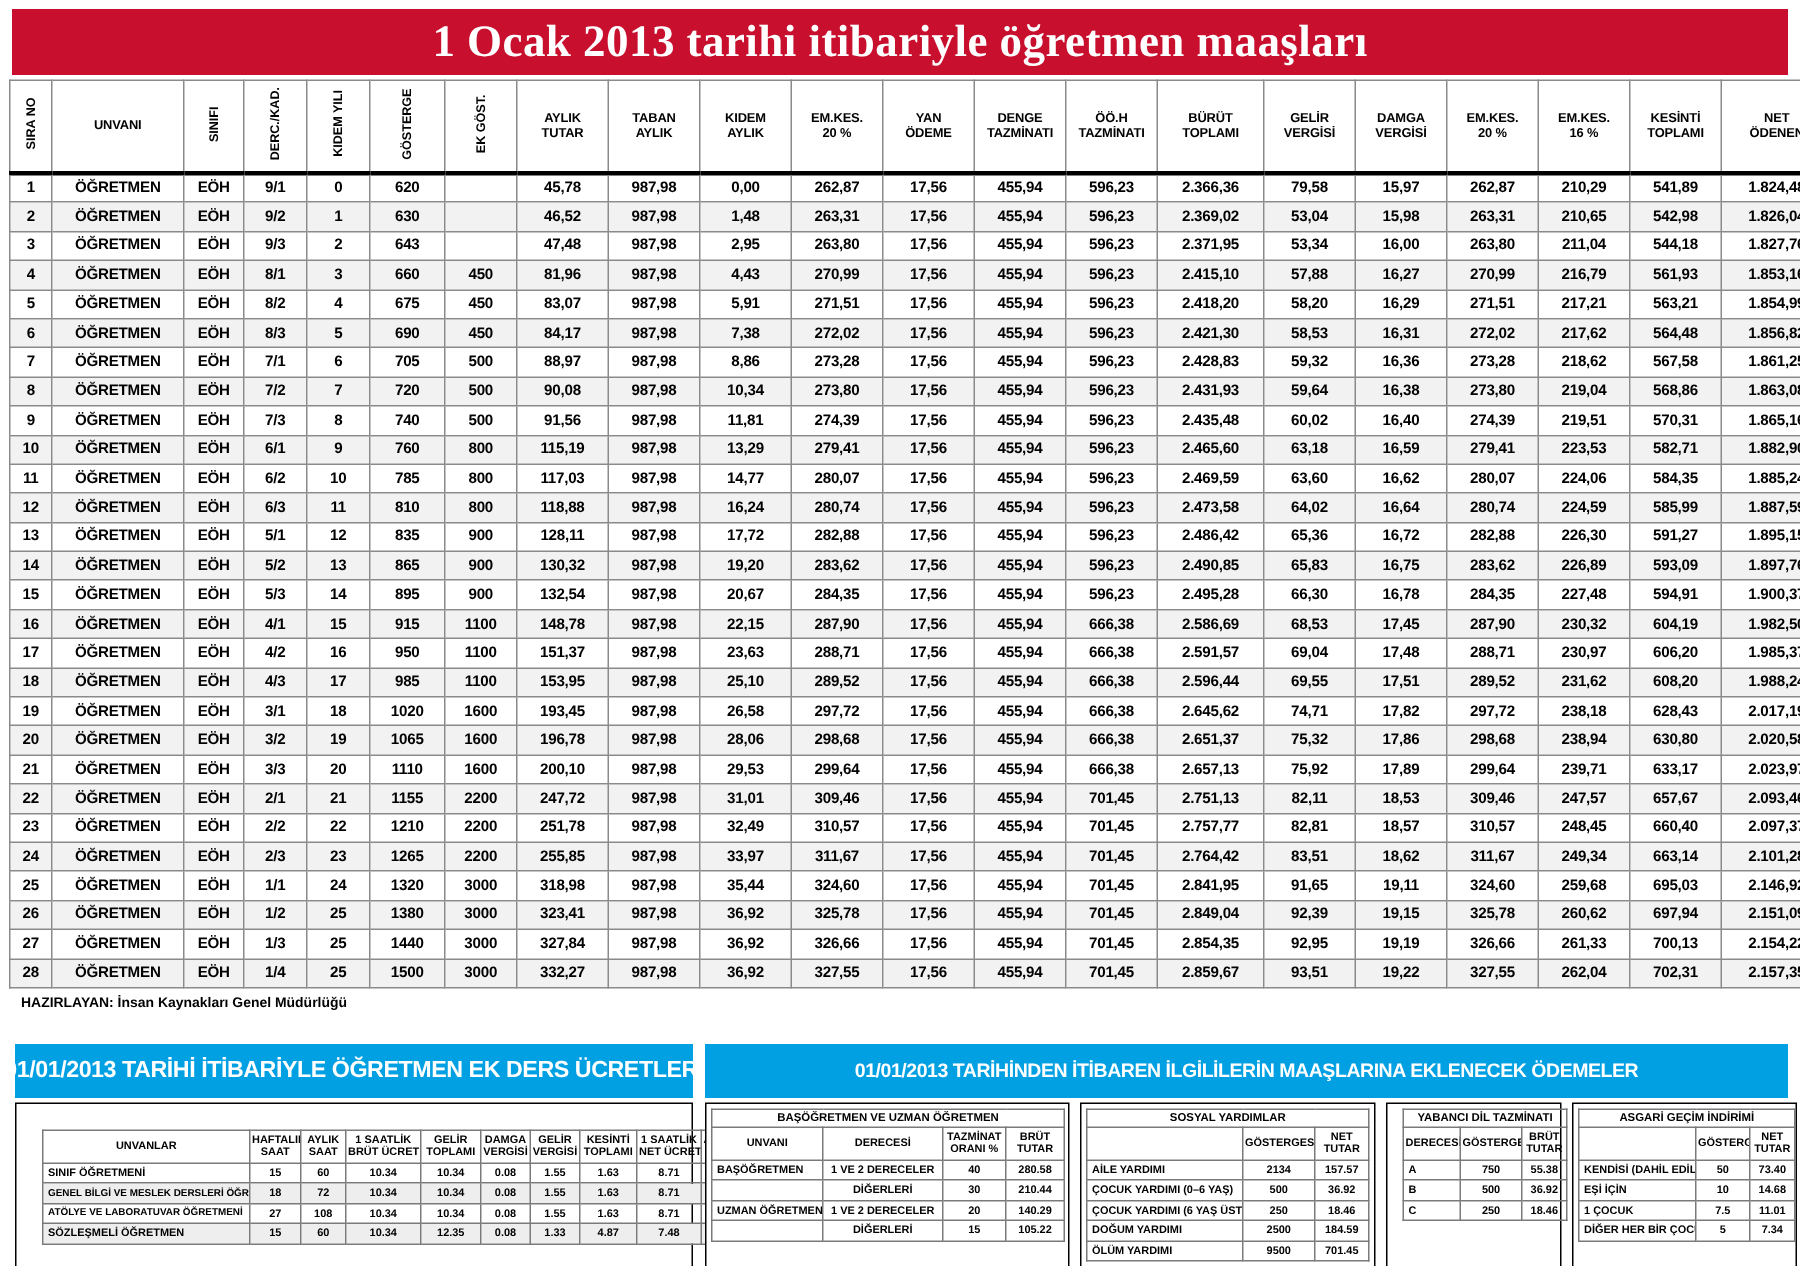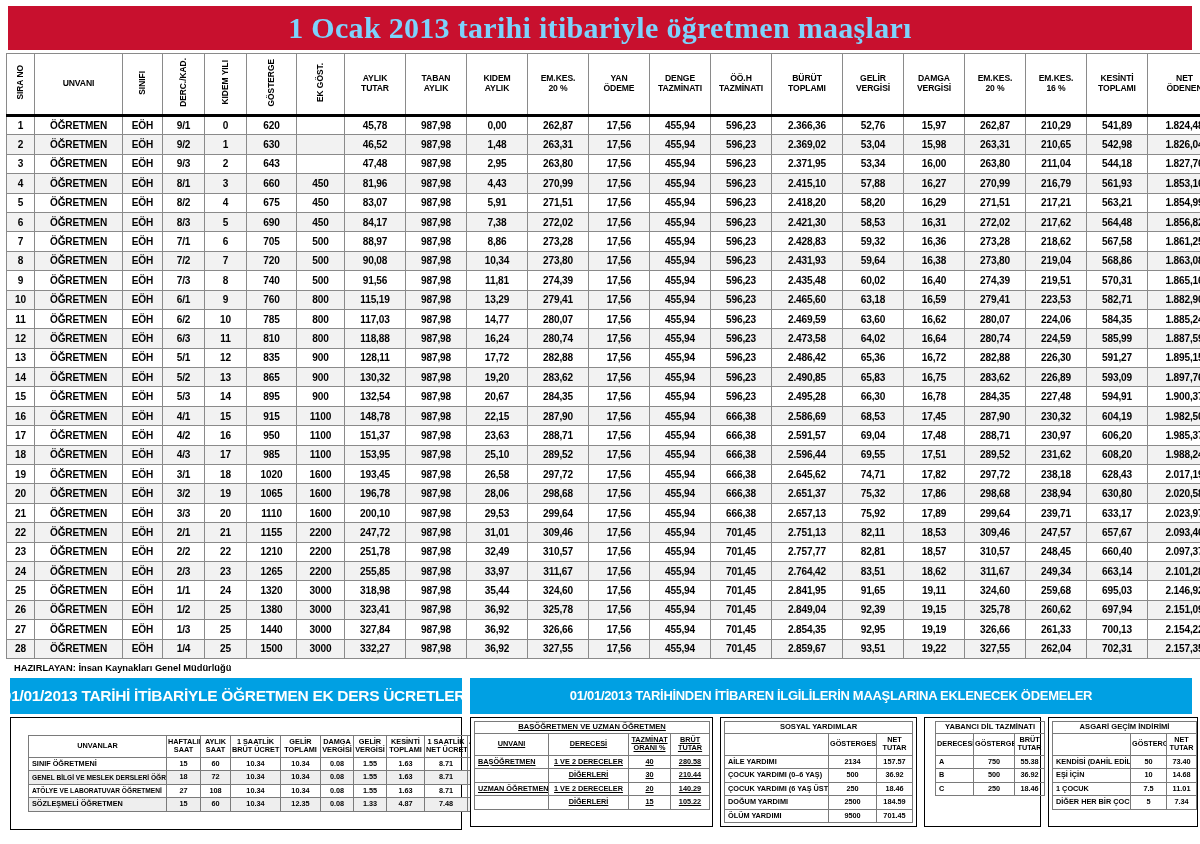--- a/index.html
+++ b/index.html
@@ -17,21 +17,21 @@
   }
 
   
   .title-bar {
     background: #c8102e;
     height: 44px;
     display: flex; align-items: center; justify-content: center;
     margin: 2px 2px 3px 2px;
   }
   .title-bar .title-text {
-    color: #7dd3fc;
+    color: #ffffff;
     font-family: "Liberation Serif", serif;
     font-size: 30px;
     font-weight: bold;
     letter-spacing: 0.3px;
     white-space: nowrap;
   }
 
   
   table.main {
     width: 1188px;
@@ -87,21 +87,21 @@
   col.w-ekgost { width: 48px; }
   col.w-money  { width: 61px; }
   col.w-brut   { width: 71px; }
   col.w-net    { width: 74px; }
 
   
   .prepared {
     font-size: 9.3px;
     font-weight: bold;
     color: #000;
-    margin: 4px 0 5px 8px;
+    margin: 4px 0 23px 8px;
   }
   .prepared .label { font-weight: bold; }
 
   
   .bottom {
     display: flex;
     gap: 8px;
     margin: 0 4px;
   }
   .panel-left  { width: 452px; }
@@ -142,21 +142,21 @@
     overflow: hidden;
   }
   table.sub th { height: 22px; vertical-align: middle; }
   table.sub td { height: 13.5px; }
   table.sub td.lft { text-align: left; padding-left: 3px; }
   table.sub tr.shade td { background: #eeeeee; }
   table.sub th.group { height: 12px; font-size: 7.6px; }
 
   .right-row { display: flex; gap: 7px; }
   .card { border: 1px solid #000; padding: 3px; background:#fff; }
-  .card-basogretmen { width: 243px; text-decoration: underline; }
+  .card-basogretmen { width: 243px; }
   .card-sosyal      { width: 236px; }
   .card-yabanci     { width: 117px; padding-left: 10px; }
   .card-asgari      { width: 150px; }
 
   table.sub td.nowrapsm { font-size: 6.6px; }
 </style>
 </head>
 <body>
 
 <div class="page">
@@ -266,21 +266,21 @@
           <td class="c-num">620</td>
           <td class="c-num"></td>
           <td class="col-right">45,78</td>
           <td class="col-right">987,98</td>
           <td class="col-right">0,00</td>
           <td class="col-right">262,87</td>
           <td class="col-right">17,56</td>
           <td class="col-right">455,94</td>
           <td class="col-right">596,23</td>
           <td class="col-right">2.366,36</td>
-          <td class="col-right">52,76</td>
+          <td class="col-right">79,58</td>
           <td class="col-right">15,97</td>
           <td class="col-right">262,87</td>
           <td class="col-right">210,29</td>
           <td class="col-right">541,89</td>
           <td class="col-net">1.824,48</td>
         </tr>
         <tr>
           <td class="col-sira">2</td>
           <td class="col-unvan">ÖĞRETMEN</td>
           <td class="c-num">EÖH</td>

